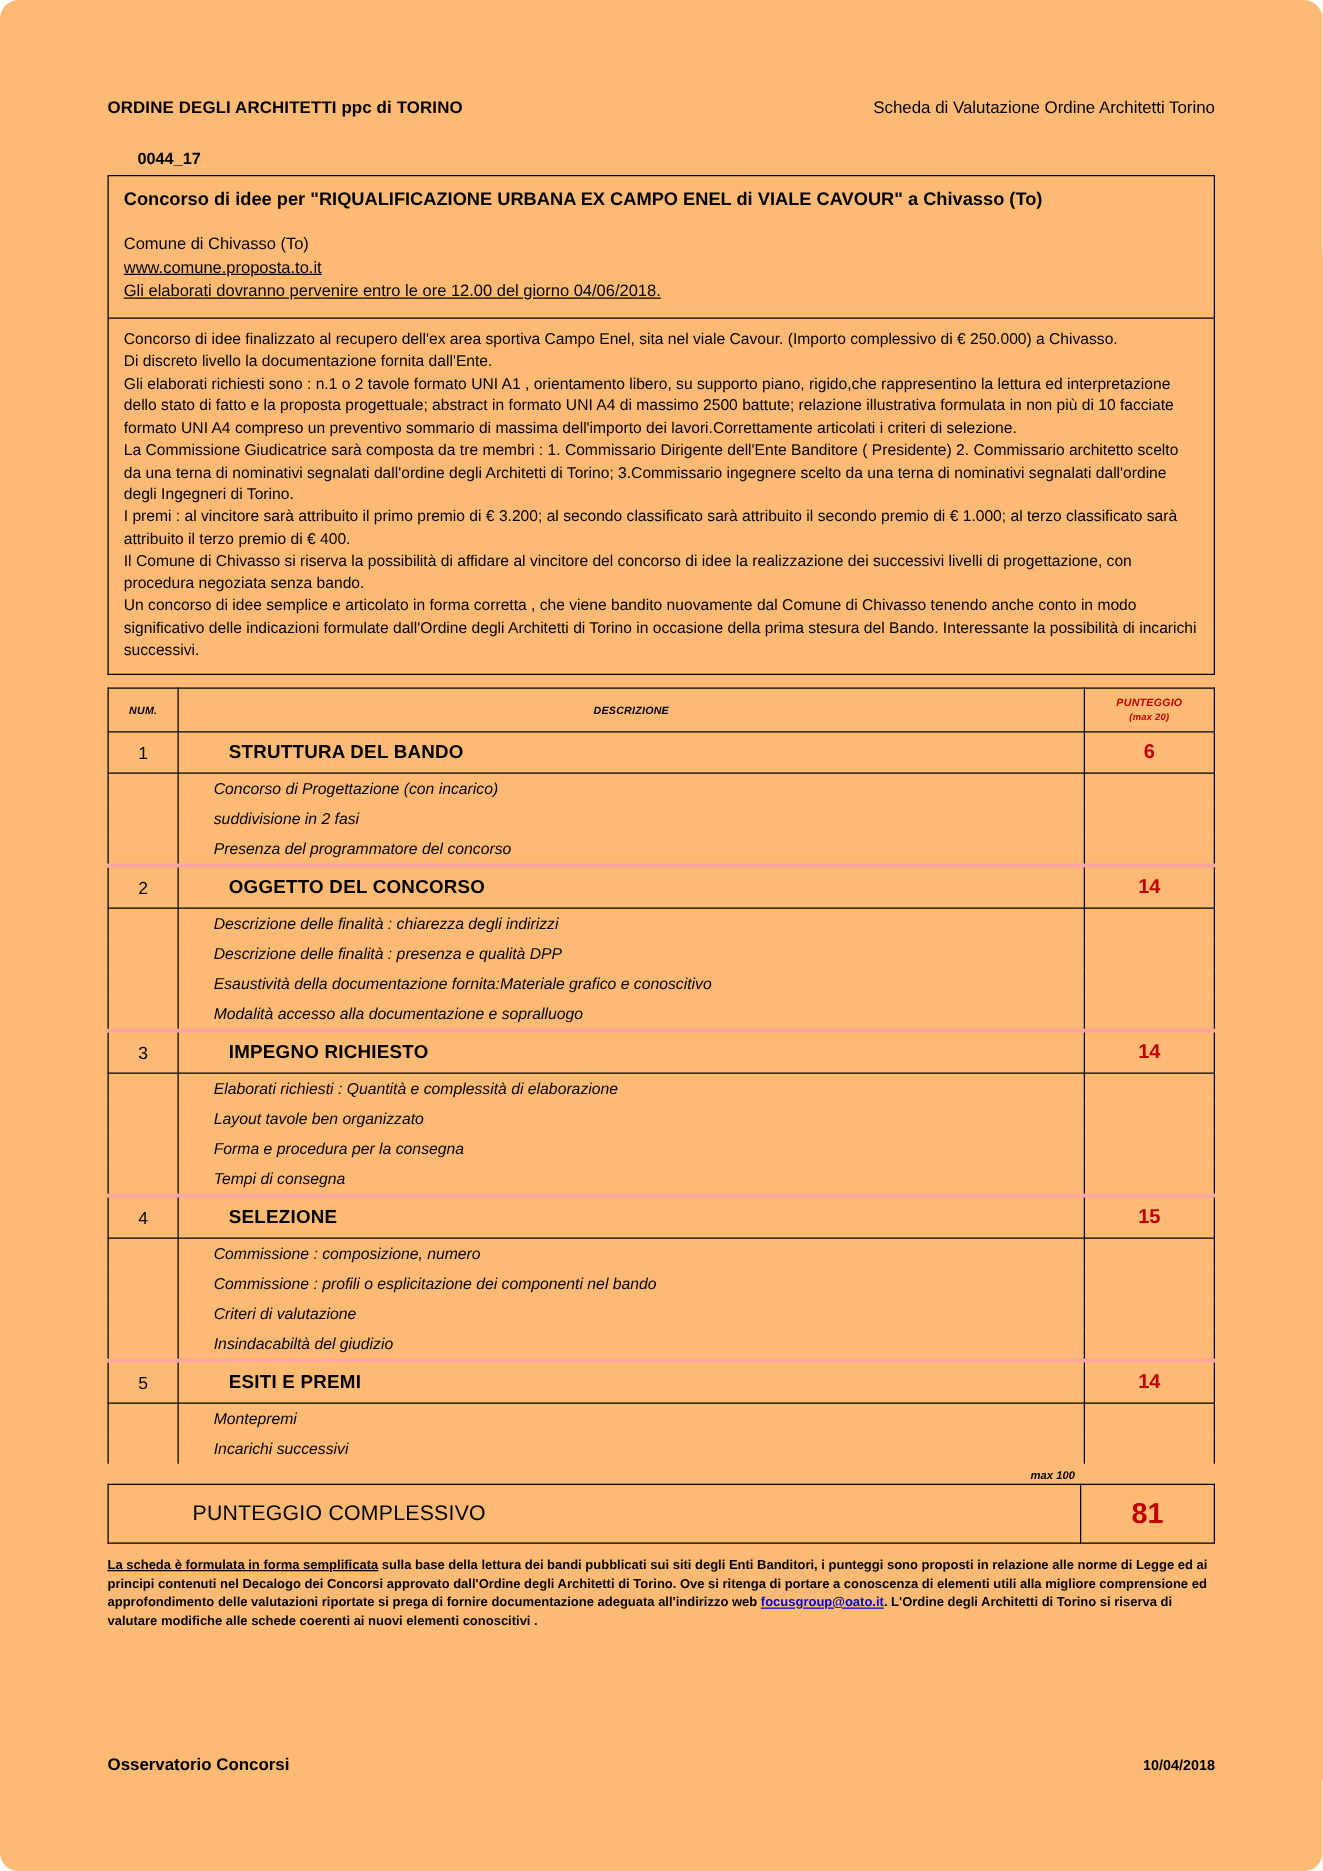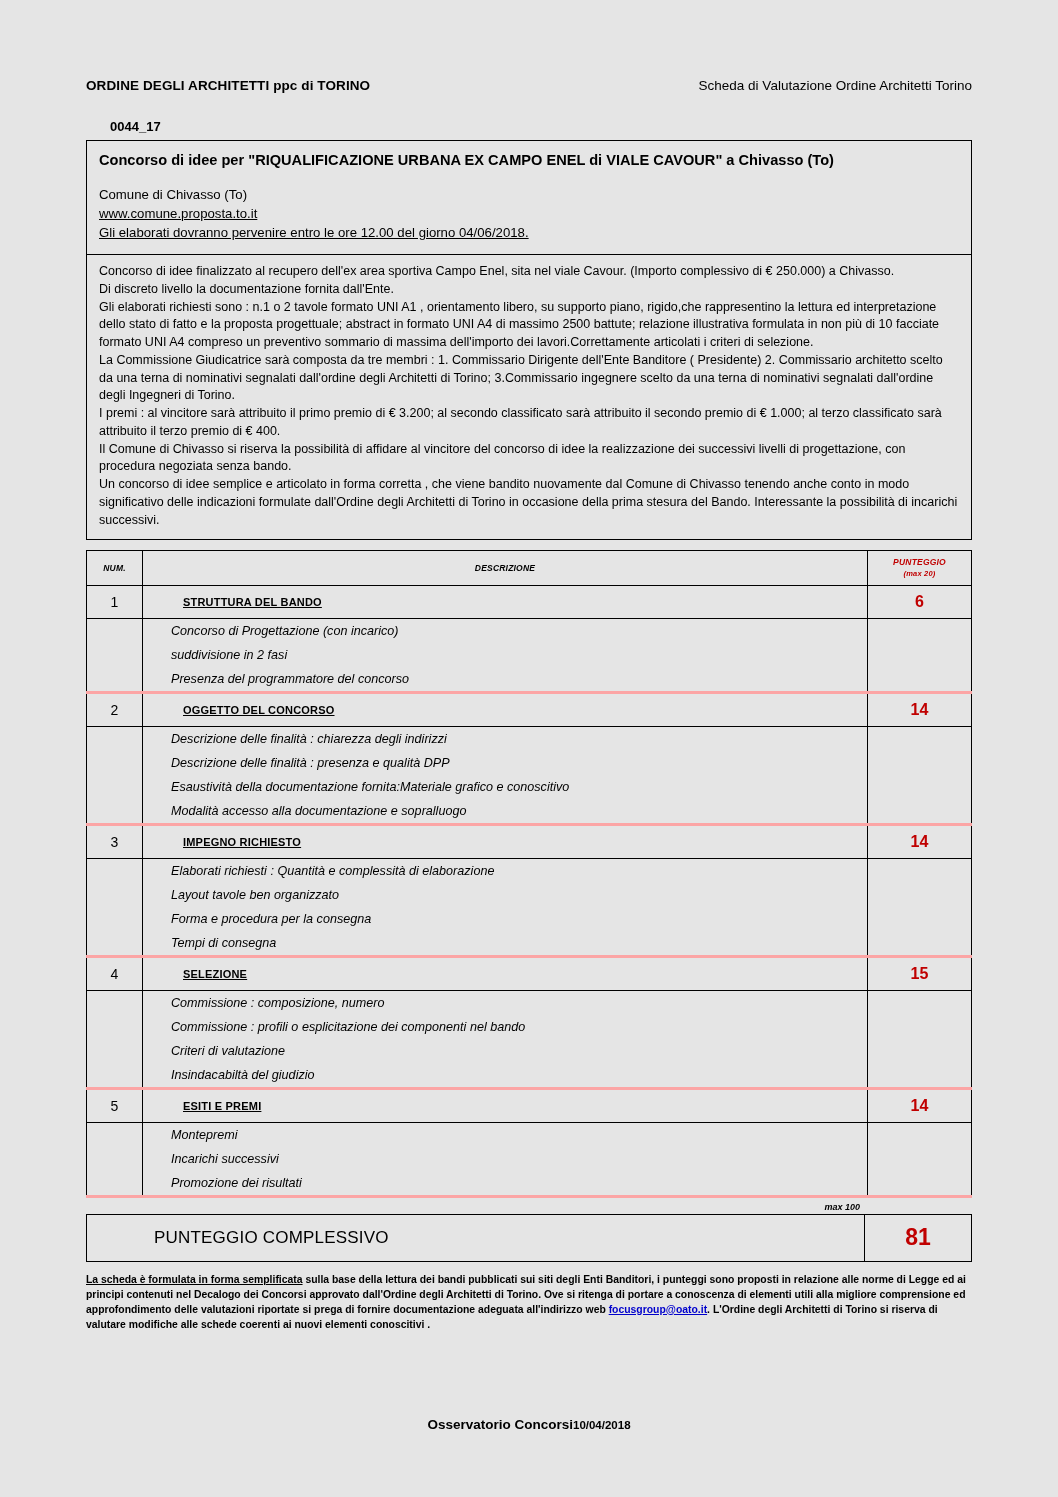--- a/index.html
+++ b/index.html
@@ -9,23 +9,24 @@
   }
   body {
     font-family: "Liberation Sans", sans-serif;
     color: #000000;
   }
   .page {
     position: relative;
     width: 1058px;
     height: 1497px;
     margin: 0 auto;
-    background: #e5e5e5;
+    background: #fdba74;
     box-sizing: border-box;
     padding: 78px 86px 0 86px;
+    border-radius: 15px;
   }
   
   .doc-header {
     display: flex;
     justify-content: space-between;
     align-items: baseline;
     font-size: 13.5px;
     margin-bottom: 26px;
   }
   .doc-header .left {
@@ -103,24 +104,23 @@
   tr.section-row td {
     padding: 7px 0;
   }
   tr.section-row td.num {
     text-align: center;
     font-size: 14px;
     font-weight: normal;
   }
   tr.section-row td.label {
     padding-left: 40px;
-    font-size: 11px;
+    font-size: 15px;
     font-weight: bold;
     letter-spacing: 0.2px;
-    text-decoration: underline;
   }
   tr.section-row td.score {
     text-align: center;
     font-size: 16px;
     font-weight: bold;
     color: #c00000;
   }
   tr.item-row td {
     padding: 5px 0;
     border-top: none;
@@ -174,23 +174,23 @@
   .footnote .u { text-decoration: underline; }
   .footnote .link {
     color: #0000cc;
     text-decoration: underline;
   }
   
   .doc-footer {
     position: absolute;
     left: 86px;
     right: 86px;
-    bottom: 65px;
+    bottom: 78px;
     display: flex;
-    justify-content: center;
+    justify-content: space-between;
     align-items: baseline;
     font-size: 13.5px;
   }
   .doc-footer .left { font-weight: bold; }
   .doc-footer .right { font-size: 11.5px; font-weight: bold; }
 </style>
 </head>
 <body>
 
 <div class="page">
@@ -346,25 +346,20 @@
       <tr class="item-row">
         <td class="num"></td>
         <td class="label">Montepremi</td>
         <td class="score"></td>
       </tr>
       <tr class="item-row">
         <td class="num"></td>
         <td class="label">Incarichi successivi</td>
         <td class="score"></td>
       </tr>
-      <tr class="item-row last">
-        <td class="num"></td>
-        <td class="label">Promozione dei risultati</td>
-        <td class="score"></td>
-      </tr>
     </tbody>
   </table>
 
   <div class="max-note">max 100</div>
 
   <table class="total">
     <tbody>
         <tr>
       <td class="total-label">PUNTEGGIO COMPLESSIVO</td>
       <td class="total-score">81</td>

